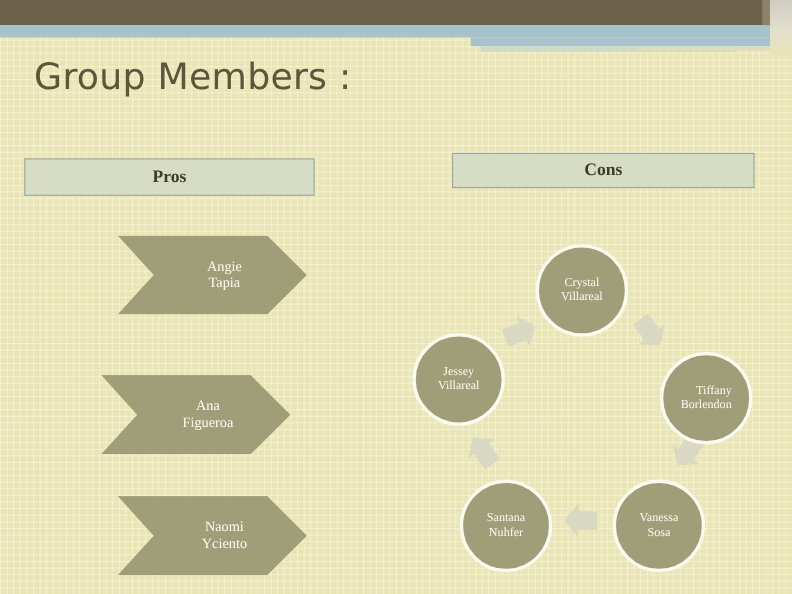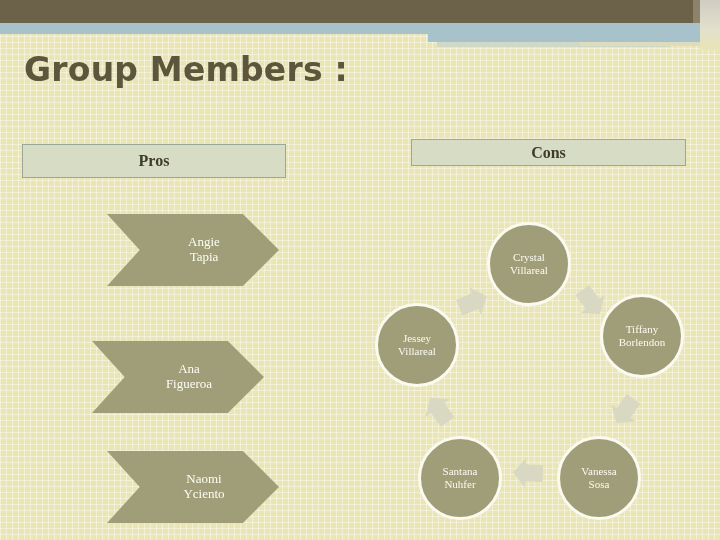--- a/index.html
+++ b/index.html
@@ -65,24 +65,24 @@
   .edge-light {
     position: absolute;
     left: 700px; top: 0;
     width: 20px; height: 50px;
     background: linear-gradient(to bottom, #cfcdc2 0%, #e3e0cd 60%, #e9e5b4 100%);
   }
 
   
   .slide-title {
     position: absolute;
-    left: 24px; top: 50px;
+    left: 31px; top: 50px;
     font-family: "DejaVu Sans", sans-serif;
     font-size: 33px;
-    font-weight: 700;
+    font-weight: 400;
     color: #5d563d;
     letter-spacing: 0.2px;
     white-space: nowrap;
   }
 
   
   .section-header {
     position: absolute;
     box-sizing: border-box;
     background: #d7ddc4;
@@ -94,21 +94,21 @@
     font-weight: bold;
     font-size: 16px;
     color: #3f3a2b;
   }
   #pros-header {
     left: 22px; top: 144px;
     width: 264px; height: 34px;
   }
   #cons-header {
     left: 411px; top: 139px;
-    width: 275px; height: 27px;
+    width: 275px; height: 32px;
   }
 
   
   .chevron {
     position: absolute;
     width: 172px;
     height: 72px;
     background: #a09e78;
     -webkit-clip-path: polygon(0% 0%, 79% 0%, 100% 50%, 79% 100%, 0% 100%, 19% 50%);
     clip-path: polygon(0% 0%, 79% 0%, 100% 50%, 79% 100%, 0% 100%, 19% 50%);
@@ -138,21 +138,21 @@
     display: flex;
     align-items: center;
     justify-content: center;
     text-align: center;
     color: #fbfaf2;
     font-family: "Liberation Serif", serif;
     font-size: 11px;
     line-height: 1.18;
   }
   #circle-0 { left: 487px; top: 222px; width: 84px; height: 84px; }
-  #circle-1 { left: 600px; top: 294px; width: 84px; height: 84px; }
+  #circle-1 { left: 600px; top: 320px; width: 84px; height: 84px; text-align: right; }
   #circle-2 { left: 557px; top: 436px; width: 84px; height: 84px; }
   #circle-3 { left: 418px; top: 436px; width: 84px; height: 84px; }
   #circle-4 { left: 375px; top: 303px; width: 84px; height: 84px; justify-content: center; }
 
   
   .cycle-arrow {
     position: absolute;
     width: 30px;
     height: 30px;
     background: #d9d8c2;

